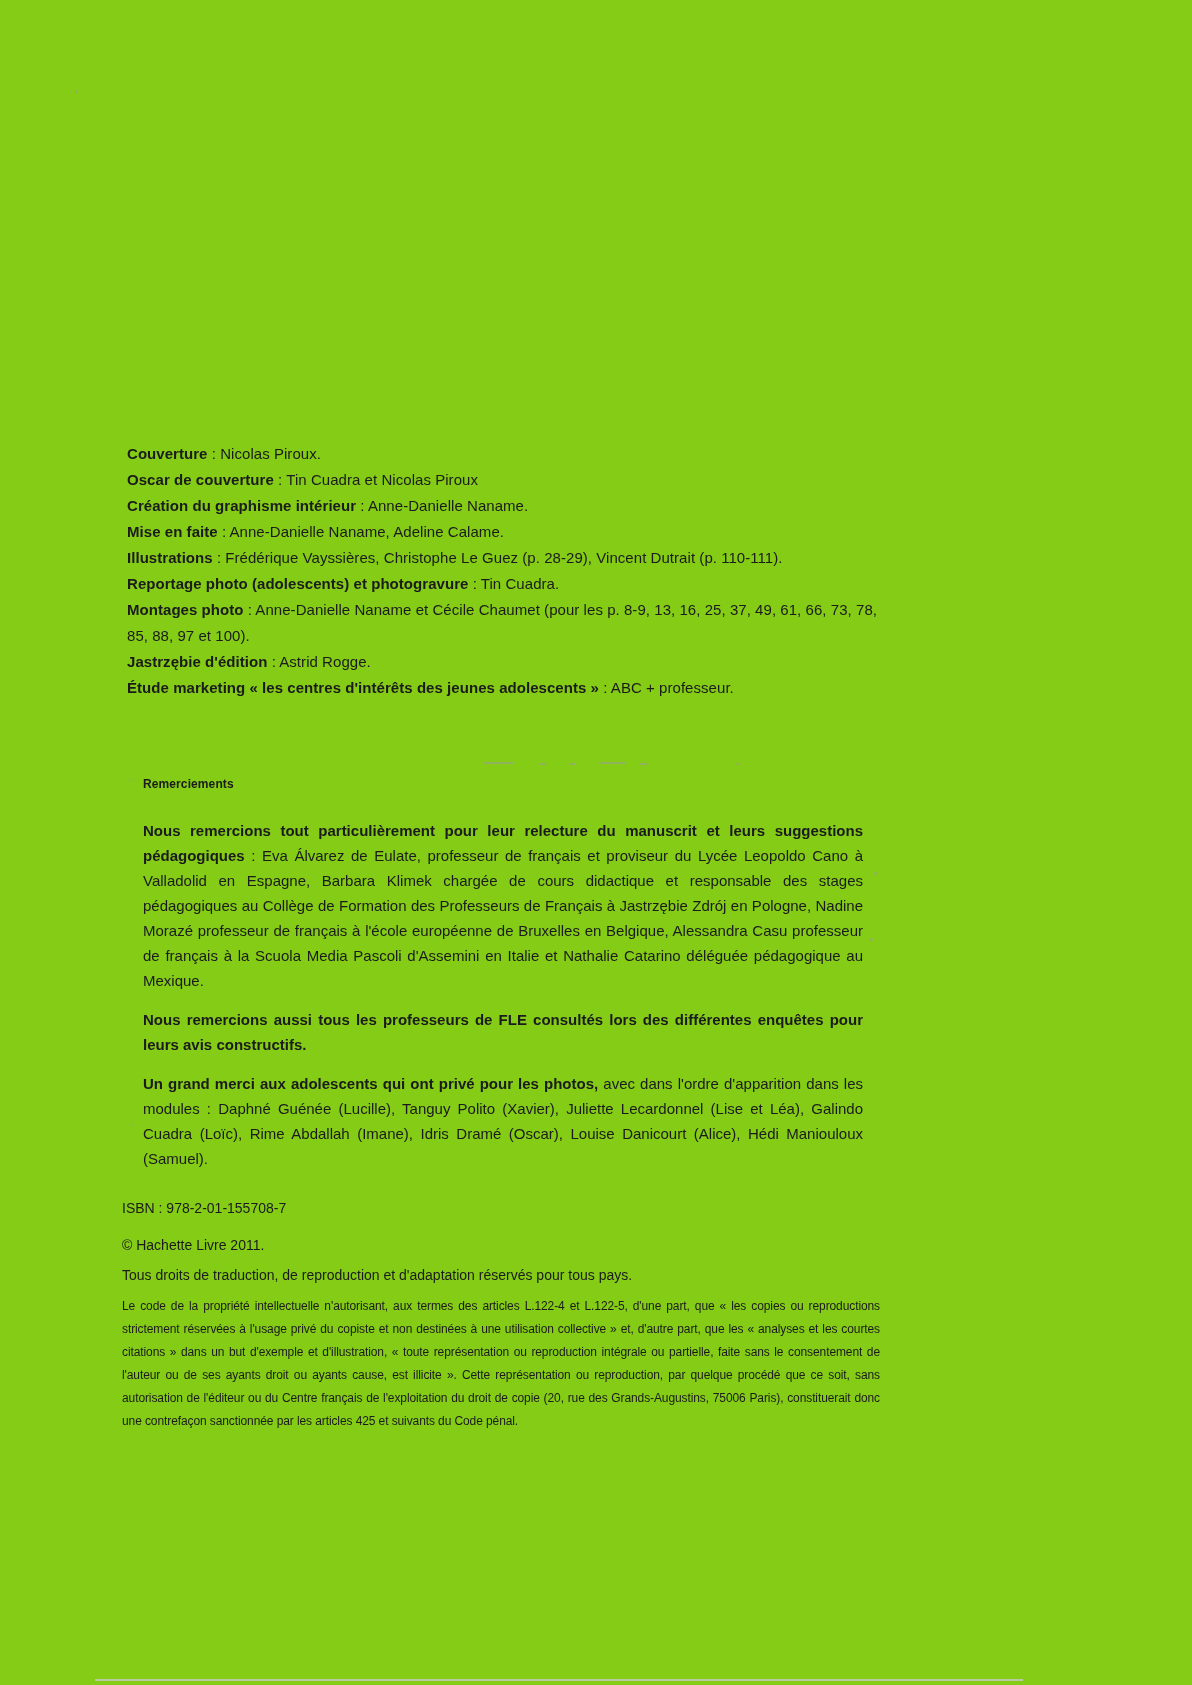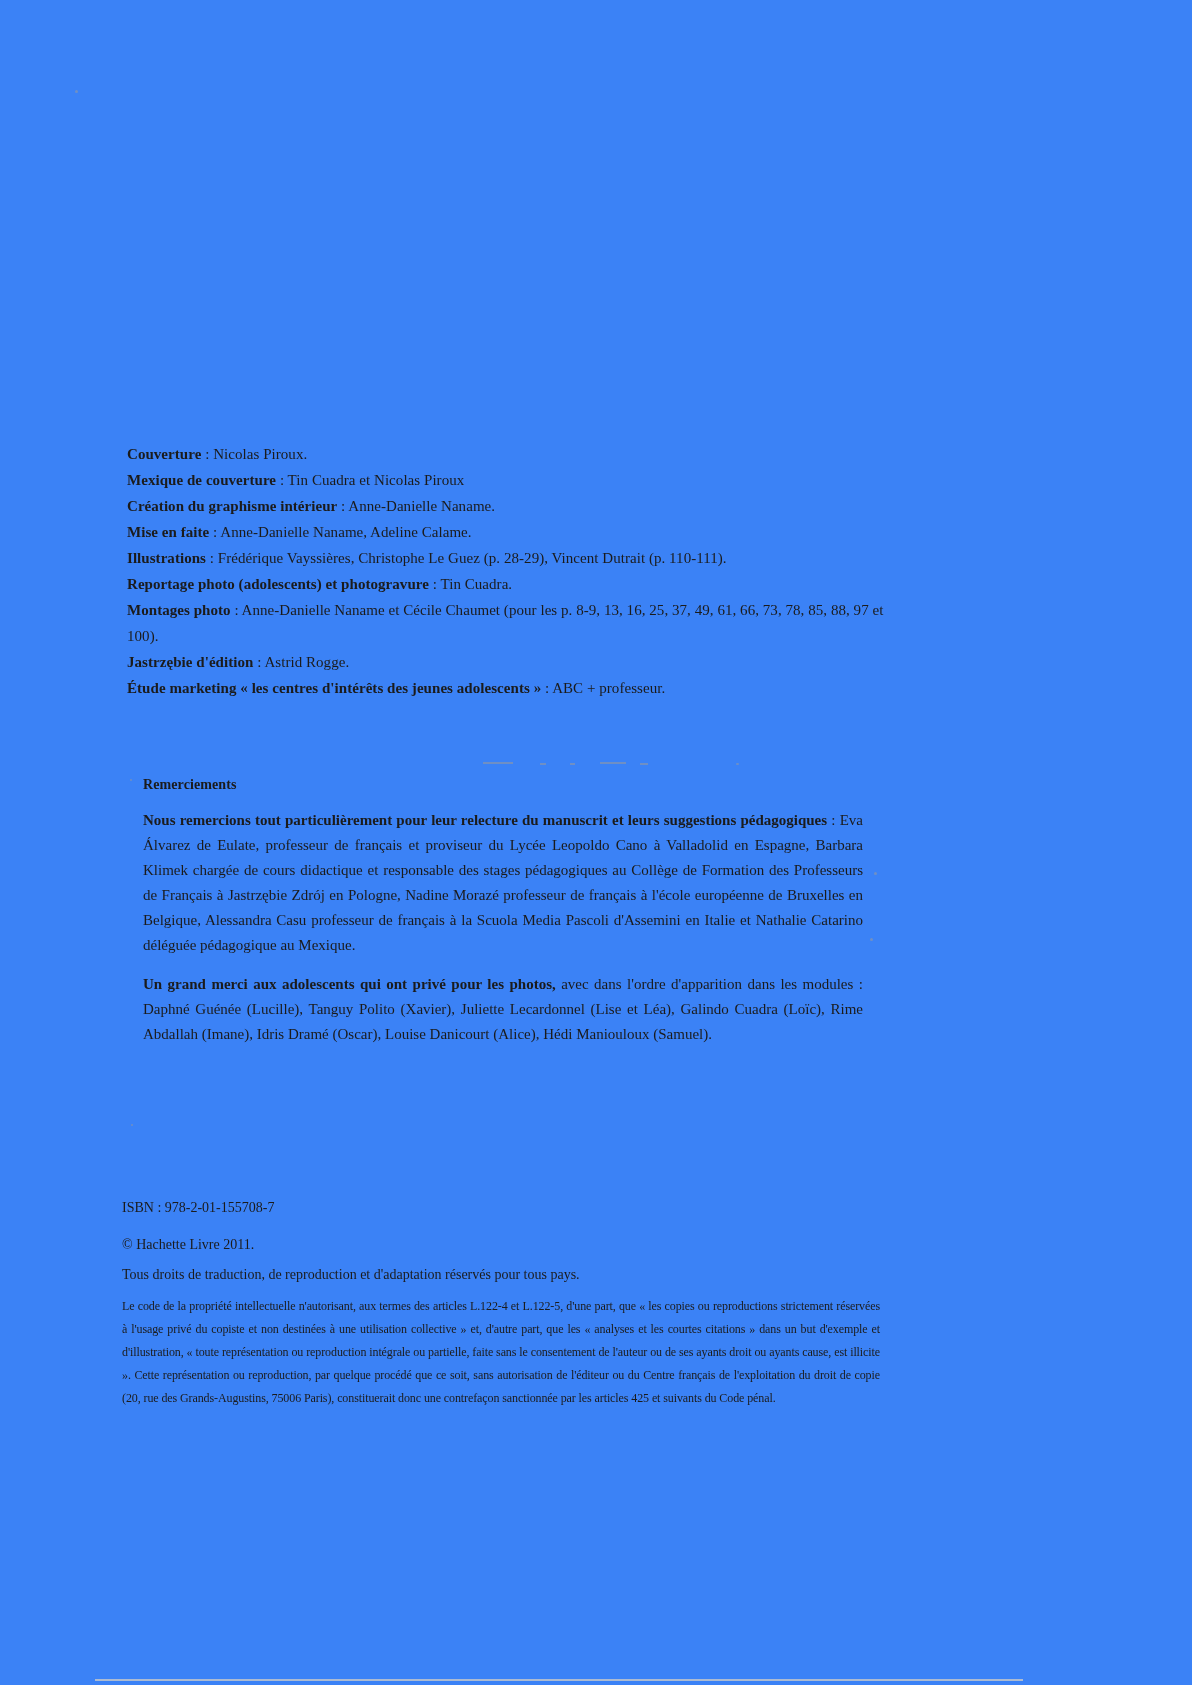--- a/index.html
+++ b/index.html
@@ -8,22 +8,21 @@
     width: 1192px;
     height: 1685px;
     position: relative;
     font-family: "Liberation Sans", "DejaVu Sans", sans-serif;
     color: #1b1b1b;
     overflow: hidden;
   }
   .page {
     position: absolute;
     inset: 0;
-    background: #3b82f6;
-    font-family: Liberation Serif, serif;
+    background: #84cc16;
   }
   
   .credits {
     position: absolute;
     left: 127px;
     top: 441px;
     width: 757px;
     font-size: 15px;
     line-height: 26px;
     letter-spacing: 0.05px;
@@ -32,23 +31,23 @@
   
   .acks {
     position: absolute;
     left: 143px;
     top: 772px;
     width: 720px;
     font-size: 15px;
     line-height: 25px;
   }
   .acks h2 {
-    font-size: 14px;
+    font-size: 12px;
     font-weight: 700;
-    margin-bottom: 11px;
+    margin-bottom: 21px;
     letter-spacing: 0.1px;
   }
   .acks p {
     text-align: justify;
     margin-bottom: 14px;
   }
   .acks p b { font-weight: 700; }
   
   .pub-line {
     position: absolute;
@@ -83,33 +82,34 @@
     opacity: 0.8;
   }
 </style>
 </head>
 <body>
 
 <div class="page">
 
   <div class="credits">
     <div class="credit-line"><b>Couverture</b><span> : Nicolas Piroux.</span></div>
-    <div class="credit-line"><b>Mexique de couverture</b><span> : Tin Cuadra et Nicolas Piroux</span></div>
+    <div class="credit-line"><b>Oscar de couverture</b><span> : Tin Cuadra et Nicolas Piroux</span></div>
     <div class="credit-line"><b>Création du graphisme intérieur</b><span> : Anne-Danielle Naname.</span></div>
     <div class="credit-line"><b>Mise en faite</b><span> : Anne-Danielle Naname, Adeline Calame.</span></div>
     <div class="credit-line"><b>Illustrations</b><span> : Frédérique Vayssières, Christophe Le Guez (p. 28-29), Vincent Dutrait (p. 110-111).</span></div>
     <div class="credit-line"><b>Reportage photo (adolescents) et photogravure</b><span> : Tin Cuadra.</span></div>
     <div class="credit-line"><b>Montages photo</b><span> : Anne-Danielle Naname et Cécile Chaumet (pour les p. 8-9, 13, 16, 25, 37, 49, 61, 66, 73, 78, 85, 88, 97 et 100).</span></div>
     <div class="credit-line"><b>Jastrzębie d'édition</b><span> : Astrid Rogge.</span></div>
     <div class="credit-line"><b>Étude marketing « les centres d'intérêts des jeunes adolescents »</b><span> : ABC + professeur.</span></div>
   </div>
 
   <div class="acks">
     <h2>Remerciements</h2>
     <p><b>Nous remercions tout particulièrement pour leur relecture du manuscrit et leurs suggestions pédagogiques</b><span> : Eva Álvarez de Eulate, professeur de français et proviseur du Lycée Leopoldo Cano à Valladolid en Espagne, Barbara Klimek chargée de cours didactique et responsable des stages pédagogiques au Collège de Formation des Professeurs de Français à Jastrzębie Zdrój en Pologne, Nadine Morazé professeur de français à l'école européenne de Bruxelles en Belgique, Alessandra Casu professeur de français à la Scuola Media Pascoli d'Assemini en Italie et Nathalie Catarino déléguée pédagogique au Mexique.</span></p>
+    <p><b>Nous remercions aussi tous les professeurs de FLE consultés lors des différentes enquêtes pour leurs avis constructifs.</b><span></span></p>
     <p><b>Un grand merci aux adolescents qui ont privé pour les photos,</b><span> avec dans l'ordre d'apparition dans les modules : Daphné Guénée (Lucille), Tanguy Polito (Xavier), Juliette Lecardonnel (Lise et Léa), Galindo Cuadra (Loïc), Rime Abdallah (Imane), Idris Dramé (Oscar), Louise Danicourt (Alice), Hédi Maniouloux (Samuel).</span></p>
   </div>
 
   <div class="pub-line isbn">ISBN : 978-2-01-155708-7</div>
   <div class="pub-line copyright">© Hachette Livre 2011.</div>
   <div class="pub-line rights">Tous droits de traduction, de reproduction et d'adaptation réservés pour tous pays.</div>
   <div class="legal">Le code de la propriété intellectuelle n'autorisant, aux termes des articles L.122-4 et L.122-5, d'une part, que « les copies ou reproductions strictement réservées à l'usage privé du copiste et non destinées à une utilisation collective » et, d'autre part, que les « analyses et les courtes citations » dans un but d'exemple et d'illustration, « toute représentation ou reproduction intégrale ou partielle, faite sans le consentement de l'auteur ou de ses ayants droit ou ayants cause, est illicite ». Cette représentation ou reproduction, par quelque procédé que ce soit, sans autorisation de l'éditeur ou du Centre français de l'exploitation du droit de copie (20, rue des Grands-Augustins, 75006 Paris), constituerait donc une contrefaçon sanctionnée par les articles 425 et suivants du Code pénal.</div>
 
   <div class="artifact dot" style="left:75px; top:90px; width:3px; height:3px;"></div>
   <div class="artifact" style="left:483px; top:762px; width:30px; height:2px;"></div>

